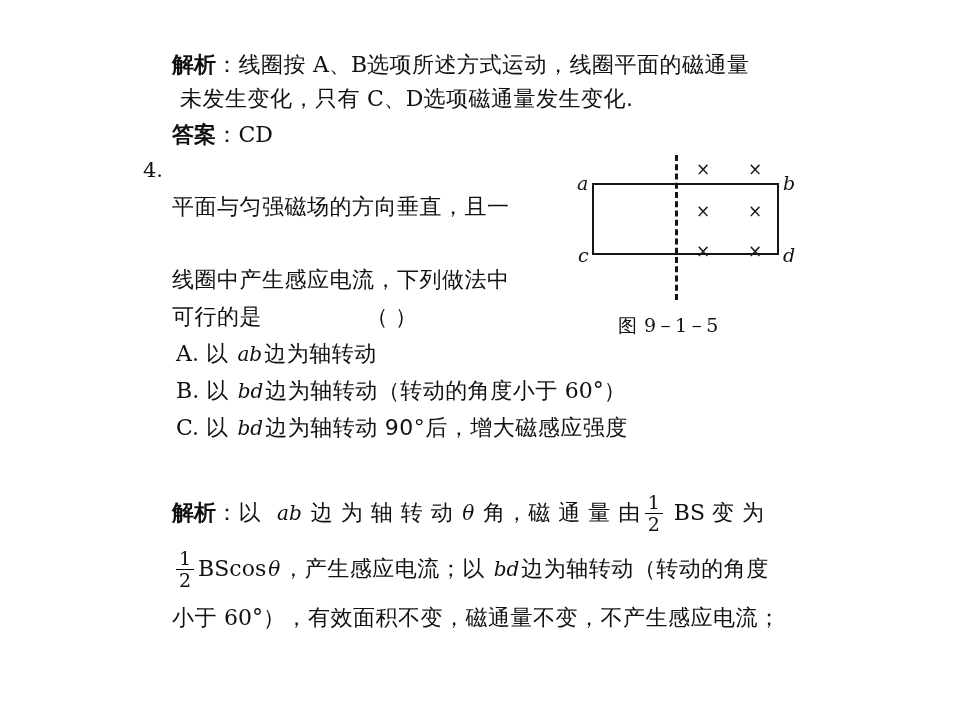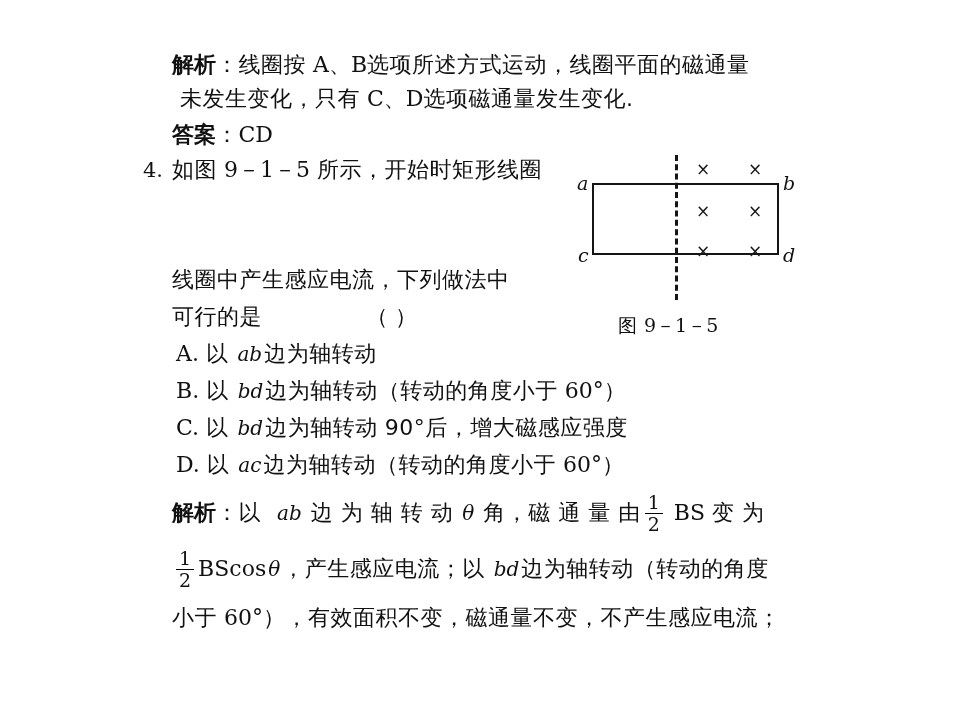--- a/index.html
+++ b/index.html
@@ -119,45 +119,40 @@
   <div class="tline" style="left:180px; top:88px;">
     <span class="cn">未发生变化，只有</span><span class="sp"></span><span class="rom">C、D</span><span class="cn">选项磁通量发生变化.</span>
   </div>
 
   <div class="tline" style="left:172px; top:124px;">
     <span class="lbl">答案</span><span class="cn">：</span><span class="rom">CD</span>
   </div>
 
   <div class="tline" style="left:143px; top:160px; font-size:21px;">4.</div>
 
-  <div class="tline" style="left:172px; top:159px;">
-    <span class="cn">如图</span><span class="sp"></span><span class="rom">9－1－5</span><span class="sp"></span><span class="cn">所示，开始时矩形线圈</span>
-  </div>
 
+  <div class="tline cn" style="left:172px; top:196px;">平面与匀强磁场的方向垂直，且一</div>
   <div class="tline cn" style="left:172px; top:269px;">线圈中产生感应电流，下列做法中</div>
 
   <div class="tline" style="left:176px; top:343px;">
     <span class="rom">A.</span><span class="sp"></span><span class="cn">以</span><span class="sp"></span><span class="ital">ab</span><span class="cn">边为轴转动</span>
   </div>
 
   <div class="tline" style="left:172px; top:306px;">
     <span class="cn">可行的是</span><span class="sp3"></span><span class="sp3"></span><span class="sp3"></span><span class="sp2"></span><span class="rom">（          ）</span>
   </div>
 
   <div class="tline" style="left:176px; top:380px;">
     <span class="rom">B.</span><span class="sp"></span><span class="cn">以</span><span class="sp"></span><span class="ital">bd</span><span class="cn">边为轴转动（转动的角度小于</span><span class="sp"></span><span class="rom">60°）</span>
   </div>
 
   <div class="tline" style="left:176px; top:417px;">
     <span class="rom">C.</span><span class="sp"></span><span class="cn">以</span><span class="sp"></span><span class="ital">bd</span><span class="cn">边为轴转动</span><span class="sp"></span><span class="cn">90°后，增大磁感应强度</span>
   </div>
 
-  <div class="tline" style="left:176px; top:454px;">
-    <span class="rom">D.</span><span class="sp"></span><span class="cn">以</span><span class="sp"></span><span class="ital">ac</span><span class="cn">边为轴转动（转动的角度小于</span><span class="sp"></span><span class="rom">60°）</span>
-  </div>
 
   <div class="figure" style="left:570px; top:150px; width:260px; height:200px;">
 
     <div class="coil" style="left:22px; top:33px; width:187px; height:72px;"></div>
 
     <div class="dashline" style="left:105px; top:5px; height:145px;"></div>
 
     <div class="cross" style="left:126px; top:11px;">×</div>
     <div class="cross" style="left:178px; top:11px;">×</div>
     <div class="cross" style="left:126px; top:53px;">×</div>

